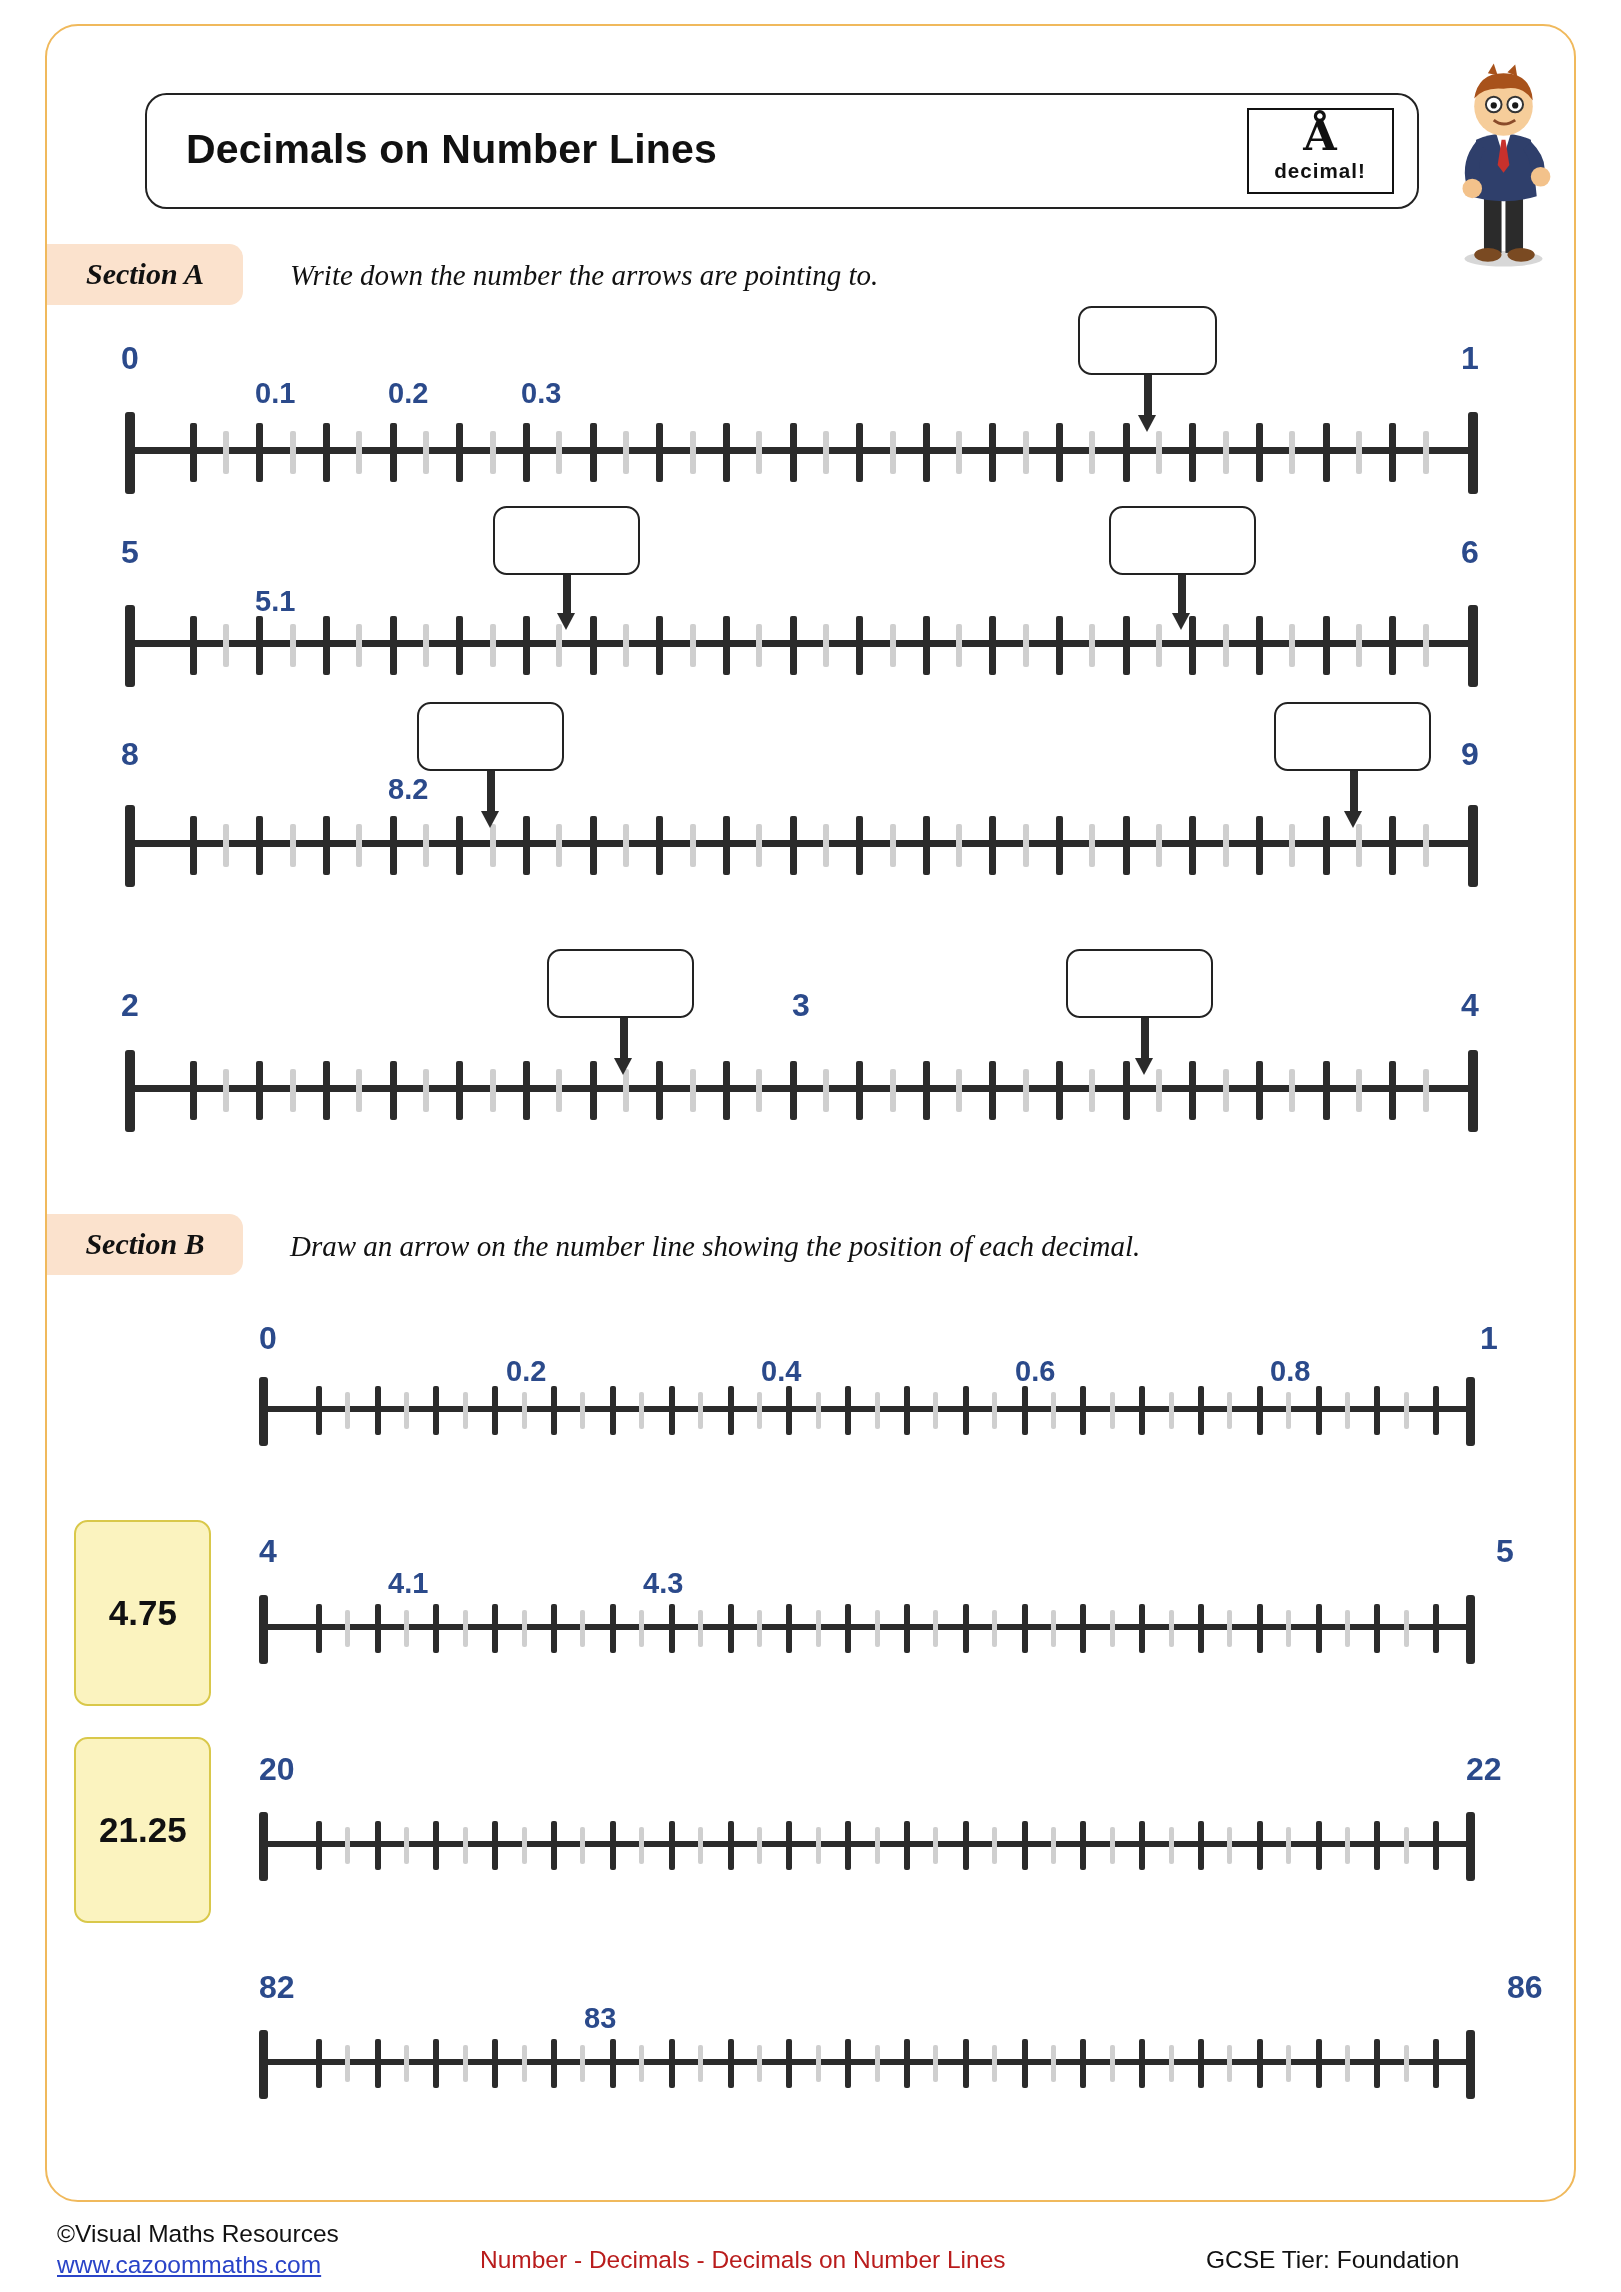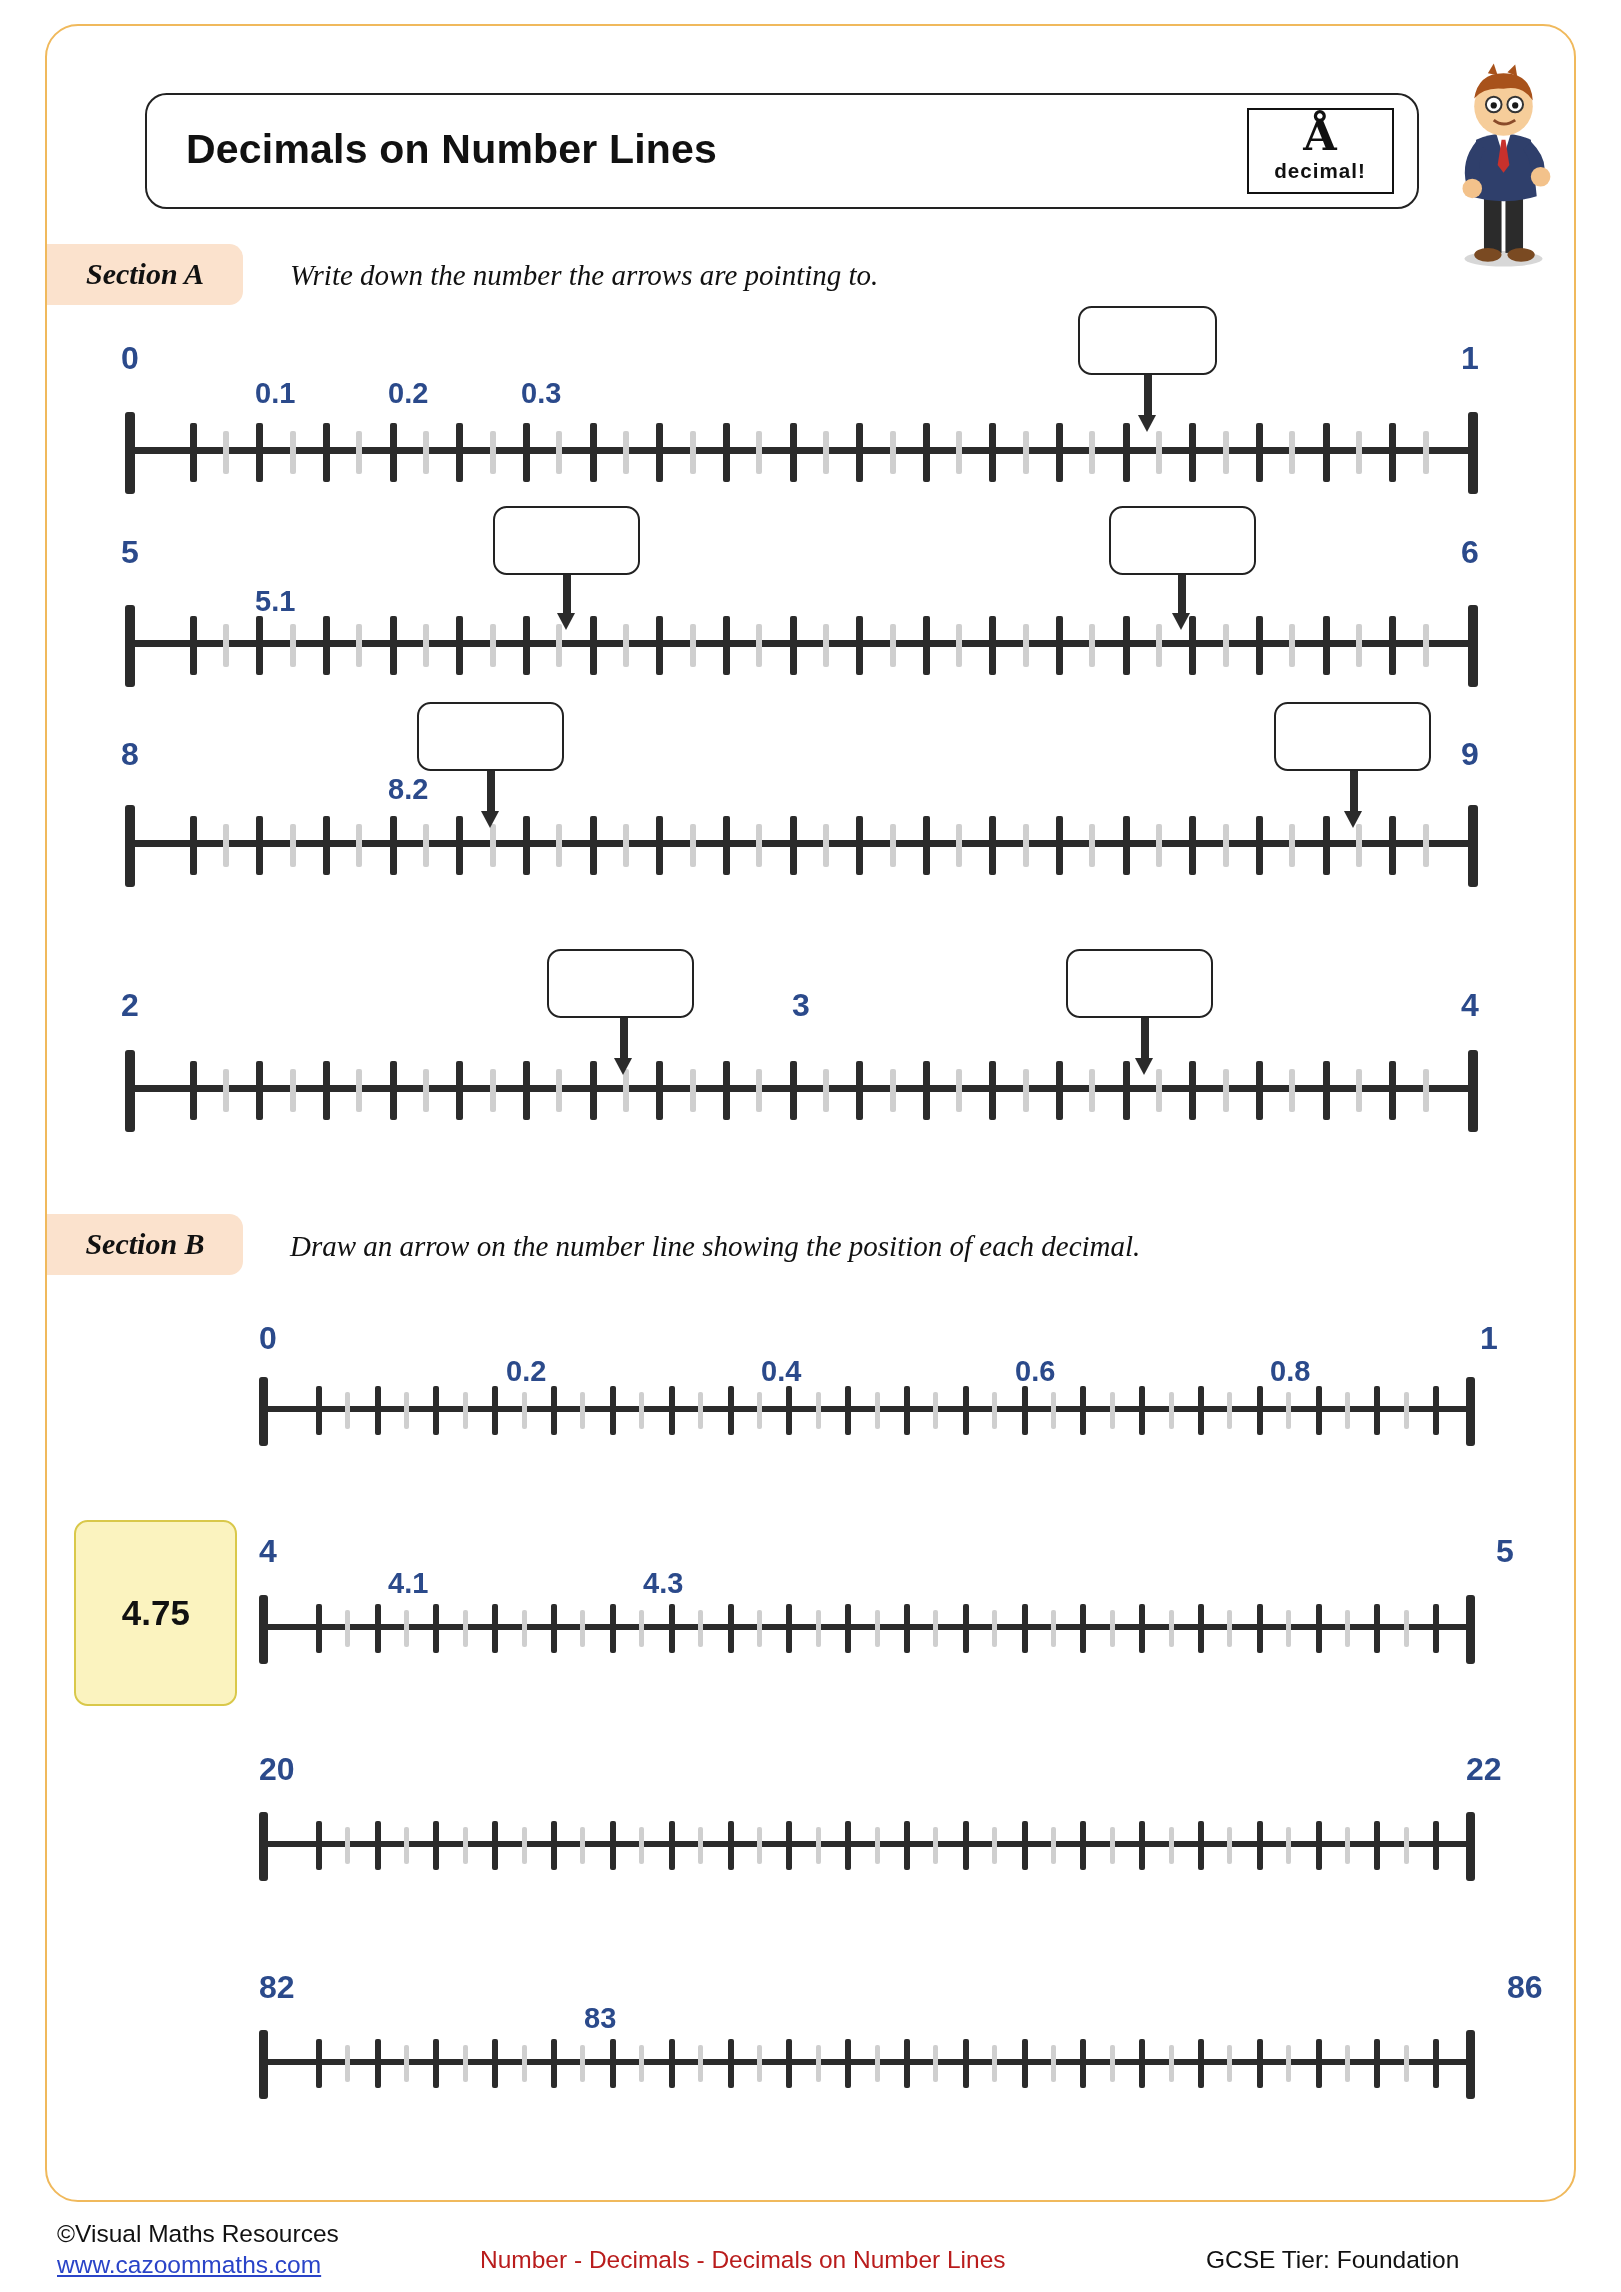--- a/index.html
+++ b/index.html
@@ -430,21 +430,21 @@
     <div class="tick minor" style="left:1145px;top:-13.7px;width:4.9px;height:37px;"></div>
     <div class="tick" style="left:1174px;top:-19.6px;width:5.9px;height:49px;"></div>
   </div>
   <div class="lbl" style="left:212px;top:1294px;">0</div>
   <div class="lbl" style="left:1433px;top:1294px;">1</div>
   <div class="lbl small" style="left:459px;top:1329px;">0.2</div>
   <div class="lbl small" style="left:714px;top:1329px;">0.4</div>
   <div class="lbl small" style="left:968px;top:1329px;">0.6</div>
   <div class="lbl small" style="left:1223px;top:1329px;">0.8</div>
 
-  <div class="valbox" style="left:27.4px;top:1494px;width:163px;height:186px;">4.75</div>
+  <div class="valbox" style="left:27.4px;top:1494px;width:137px;height:186px;">4.75</div>
   <div class="nl" style="left:212px;top:1598px;width:1215px;height:7.8px;">
     <div class="axis" style="width:1215px;height:6.9px;"></div>
     <div class="endcap" style="left:0px;top:-29px;height:69px;width:8.8px;"></div>
     <div class="endcap" style="left:1207px;top:-29px;height:69px;width:8.8px;"></div>
     <div class="tick" style="left:57px;top:-19.6px;width:5.9px;height:49px;"></div>
     <div class="tick minor" style="left:86px;top:-13.7px;width:4.9px;height:37px;"></div>
     <div class="tick" style="left:116px;top:-19.6px;width:5.9px;height:49px;"></div>
     <div class="tick minor" style="left:145px;top:-13.7px;width:4.9px;height:37px;"></div>
     <div class="tick" style="left:174px;top:-19.6px;width:5.9px;height:49px;"></div>
     <div class="tick minor" style="left:204px;top:-13.7px;width:4.9px;height:37px;"></div>
@@ -480,20 +480,21 @@
     <div class="tick minor" style="left:1086px;top:-13.7px;width:4.9px;height:37px;"></div>
     <div class="tick" style="left:1115px;top:-19.6px;width:5.9px;height:49px;"></div>
     <div class="tick minor" style="left:1145px;top:-13.7px;width:4.9px;height:37px;"></div>
     <div class="tick" style="left:1174px;top:-19.6px;width:5.9px;height:49px;"></div>
   </div>
   <div class="lbl" style="left:212px;top:1507px;">4</div>
   <div class="lbl" style="left:1449px;top:1507px;">5</div>
   <div class="lbl small" style="left:341px;top:1541px;">4.1</div>
   <div class="lbl small" style="left:596px;top:1541px;">4.3</div>
 
+  <div class="valbox" style="left:27.4px;top:1711px;width:137px;height:186px;">21.25</div>
   <div class="nl" style="left:212px;top:1815px;width:1215px;height:7.8px;">
     <div class="axis" style="width:1215px;height:6.9px;"></div>
     <div class="endcap" style="left:0px;top:-29px;height:69px;width:8.8px;"></div>
     <div class="endcap" style="left:1207px;top:-29px;height:69px;width:8.8px;"></div>
     <div class="tick" style="left:57px;top:-19.6px;width:5.9px;height:49px;"></div>
     <div class="tick minor" style="left:86px;top:-13.7px;width:4.9px;height:37px;"></div>
     <div class="tick" style="left:116px;top:-19.6px;width:5.9px;height:49px;"></div>
     <div class="tick minor" style="left:145px;top:-13.7px;width:4.9px;height:37px;"></div>
     <div class="tick" style="left:174px;top:-19.6px;width:5.9px;height:49px;"></div>
     <div class="tick minor" style="left:204px;top:-13.7px;width:4.9px;height:37px;"></div>

